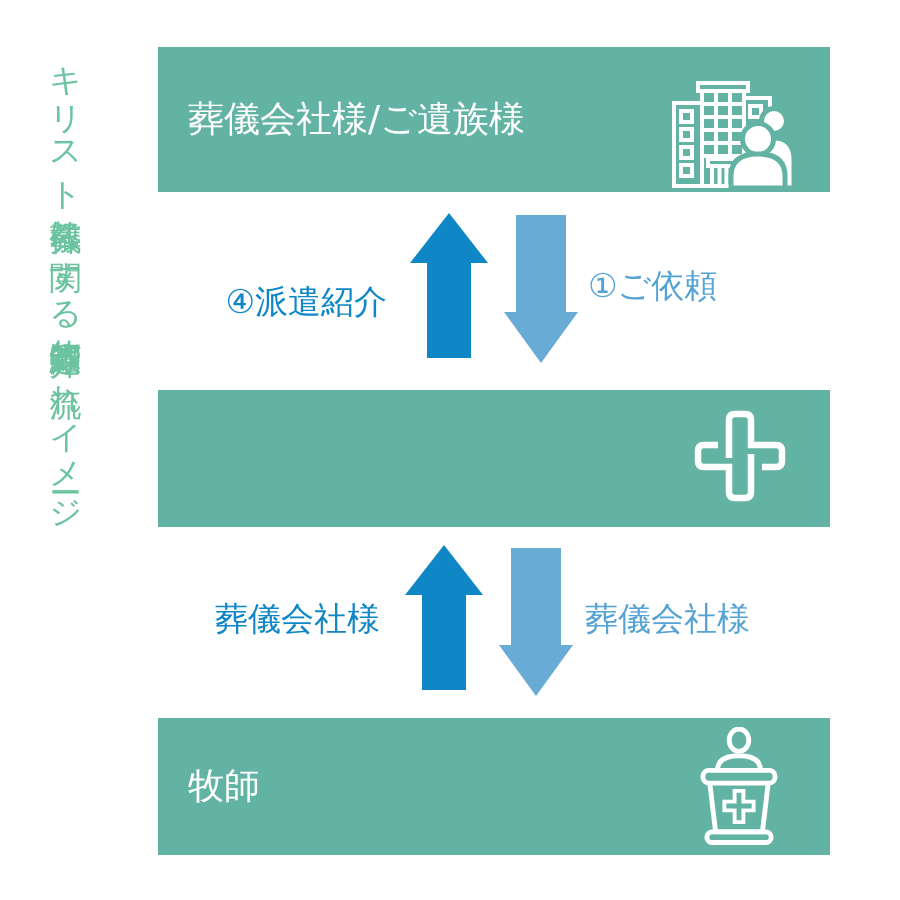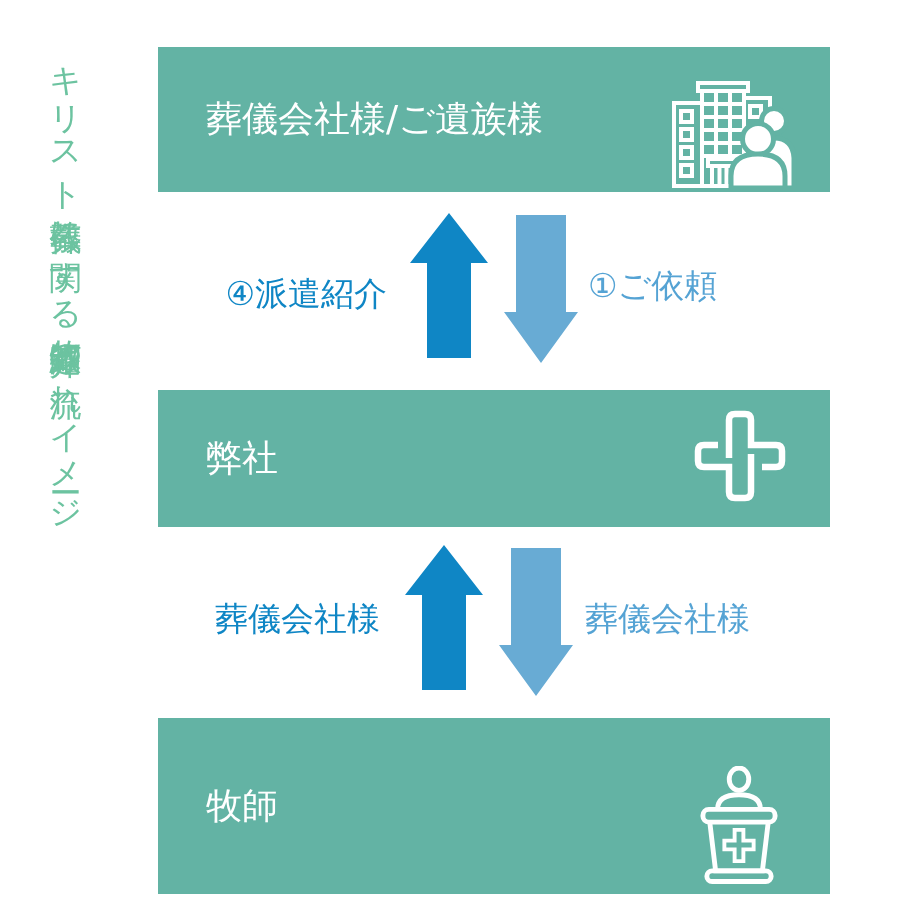--- a/index.html
+++ b/index.html
@@ -18,41 +18,41 @@
     writing-mode:vertical-rl;text-orientation:mixed;
     font-size:32px;letter-spacing:1.4px;color:var(--title-color);
     font-weight:400;
   }
   .bar{
     position:absolute;left:158px;width:672px;background:var(--bar-bg);
     display:flex;align-items:center;
   }
   .bar1{top:47px;height:145px;}
   .bar2{top:390px;height:137px;}
-  .bar3{top:718px;height:176px;}
+  .bar3{top:718px;height:137px;}
   .bar-label{
-    padding-left:48px;color:var(--bar-text);font-size:36px;font-weight:400;
+    padding-left:30px;color:var(--bar-text);font-size:36px;font-weight:400;
   }
   .icon{position:absolute;}
   .icon-building{right:30px;bottom:4px;}
   .icon-cross{right:40px;top:16px;}
   .icon-pulpit{right:52px;bottom:10px;}
   .arrow{position:absolute;display:block;}
   .arrow-up{color:var(--arrow-up);}
   .arrow-down{color:var(--arrow-down);}
   .arrow-up-1{left:410px;top:213px;}
   .arrow-down-1{left:504px;top:215px;}
   .arrow-up-2{left:405px;top:545px;}
   .arrow-down-2{left:499px;top:548px;}
   .flow-label{
     position:absolute;font-size:33px;font-weight:400;white-space:nowrap;line-height:1;
   }
   .flow-label.up{color:var(--label-up);}
   .flow-label.down{color:var(--label-down);}
-  .label-up-1{right:513px;top:277px;}
+  .label-up-1{right:513px;top:285px;}
   .label-down-1{left:588px;top:269px;}
   .label-up-2{right:520px;top:602px;text-align:right;}
   .label-down-2{left:585px;top:602px;}
 </style>
 </head>
 <body>
 
 <div class="page">
 
   <div class="vtitle">キリスト教葬儀に関する牧師派遣紹介の流れイメージ</div>
@@ -94,21 +94,20 @@
   <svg class="arrow arrow-up arrow-up-1" width="78" height="145" viewBox="0 0 78 145">
     <polygon fill="currentColor" points="39,0 78,50 61,50 61,145 17,145 17,50 0,50"></polygon>
   </svg>
   <svg class="arrow arrow-down arrow-down-1" width="74" height="148" viewBox="0 0 74 148">
     <polygon fill="currentColor" points="12,0 62,0 62,97 74,97 37,148 0,97 12,97"></polygon>
   </svg>
   <div class="flow-label up label-up-1">④派遣紹介</div>
   <div class="flow-label down label-down-1">①ご依頼</div>
 
   <div class="bar bar2">
-    <span class="bar-label">弊社</span>
     <svg class="icon icon-cross" width="100" height="100" viewBox="0 0 100 100">
       <g fill="none" stroke="#fff" stroke-width="6.5">
         <path d="M 39,52 V 14 Q 39,8 45,8 H 55 Q 61,8 61,14 V 39 H 86 Q 92,39 92,45 V 55 Q 92,61 86,61 H 72"></path>
         <path d="M 61,48 V 86 Q 61,92 55,92 H 45 Q 39,92 39,86 V 61 H 14 Q 8,61 8,55 V 45 Q 8,39 14,39 H 28"></path>
       </g>
     </svg>
   </div>
 
   <svg class="arrow arrow-up arrow-up-2" width="78" height="145" viewBox="0 0 78 145">
     <polygon fill="currentColor" points="39,0 78,50 61,50 61,145 17,145 17,50 0,50"></polygon>

